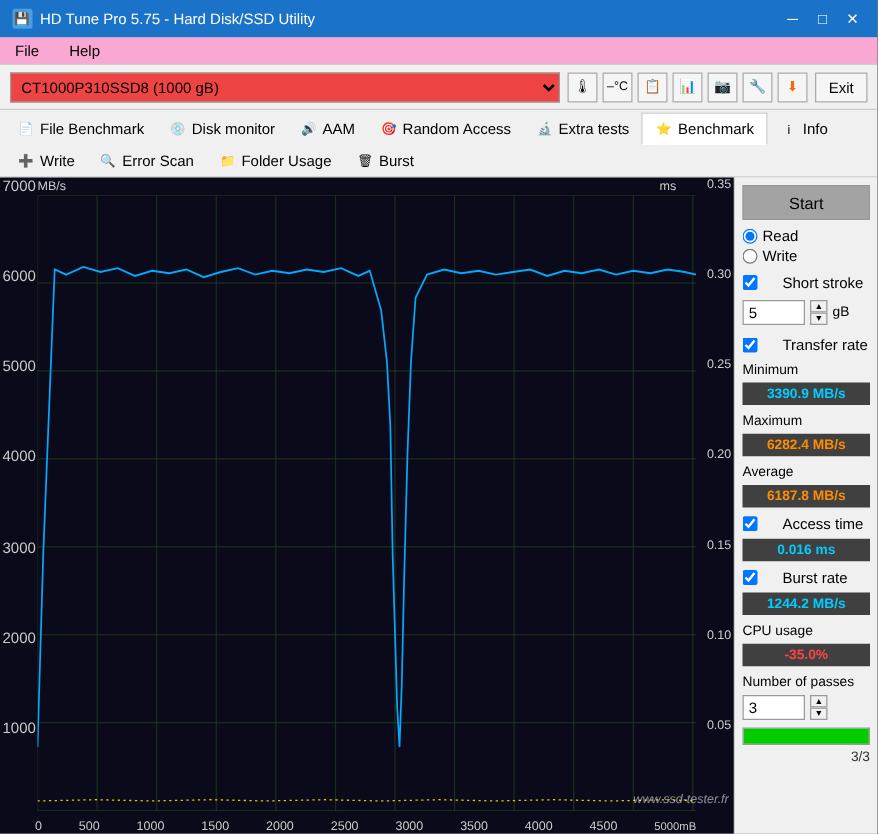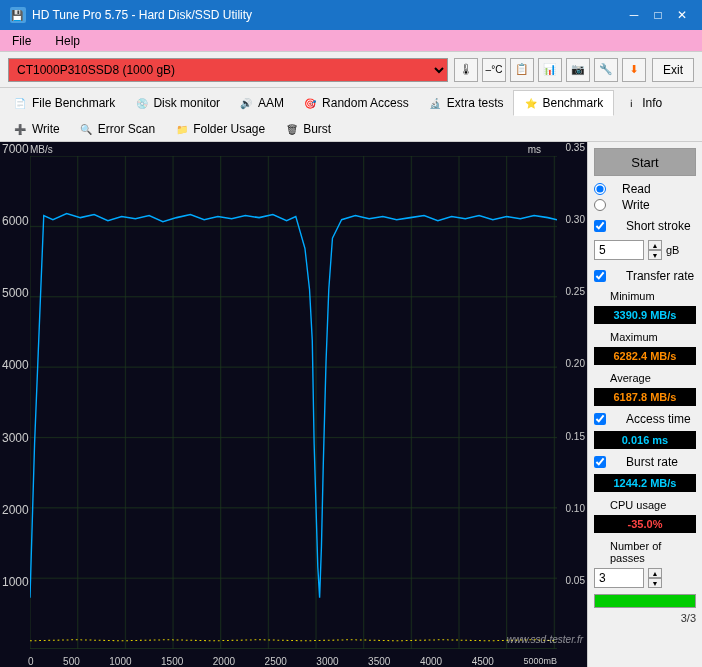--- a/index.html
+++ b/index.html
@@ -35,34 +35,34 @@
 
     
     .chart-area { flex: 1; background: #0a0a1a; position: relative; overflow: hidden; }
 
     
     .right-panel { width: 115px; background: #f0f0f0; padding: 6px; border-left: 1px solid #ccc; display: flex; flex-direction: column; gap: 4px; overflow-y: auto; }
 
     .start-btn { width: 100%; height: 28px; background: #a3a3a3; border: 1px solid #999; cursor: pointer; font-size: 13px; font-weight: 500; }
 
     .radio-group { display: flex; flex-direction: column; gap: 2px; margin: 2px 0; }
-    .radio-item { display: flex; align-items: center; gap: 16px; font-size: 12px; cursor: pointer; }
+    .radio-item { display: flex; align-items: center; gap: 4px; font-size: 12px; cursor: pointer; }
     .radio-item input { margin: 0; width: 12px; height: 12px; }
 
     .checkbox-item { display: flex; align-items: center; gap: 20px; font-size: 12px; cursor: pointer; margin: 1px 0; }
     .checkbox-item input { margin: 0; width: 12px; height: 12px; }
 
     .spinbox-row { display: flex; align-items: center; gap: 4px; margin: 2px 0 4px; }
     .spinbox { width: 50px; height: 20px; border: 1px solid #999; background: white; font-size: 12px; padding: 1px 4px; }
     .spinbox-unit { font-size: 11px; }
     .spin-btns { display: flex; flex-direction: column; }
     .spin-btn { width: 14px; height: 10px; border: 1px solid #999; background: #f0f0f0; cursor: pointer; font-size: 7px; display: flex; align-items: center; justify-content: center; line-height: 1; }
 
-    .stat-label { font-size: 11px; margin-top: 2px; margin-left: 16px; }
-    .stat-value { height: 18px; background: #000000; color: #00ccff; font-size: 11px; font-weight: bold; text-align: center; display: flex; align-items: center; justify-content: center; margin-bottom: 1px; }
+    .stat-label { font-size: 11px; margin-top: 2px; }
+    .stat-value { height: 18px; background: #404040; color: #00ccff; font-size: 11px; font-weight: bold; text-align: center; display: flex; align-items: center; justify-content: center; margin-bottom: 1px; }
     .stat-value.orange { color: #ff8c00; text-align: center; }
     .stat-value.negative { color: #ff4444; }
 
     .passes-row { display: flex; align-items: center; gap: 4px; }
     .passes-input { width: 50px; height: 20px; border: 1px solid #999; background: white; font-size: 12px; padding: 1px 4px; }
     .progress-bar-container { margin-top: 2px; height: 14px; background: #ddd; border: 1px solid #999; }
     .progress-bar { height: 100%; background: #00cc00; }
     .progress-label { font-size: 11px; color: #333; text-align: right; }
 
     

